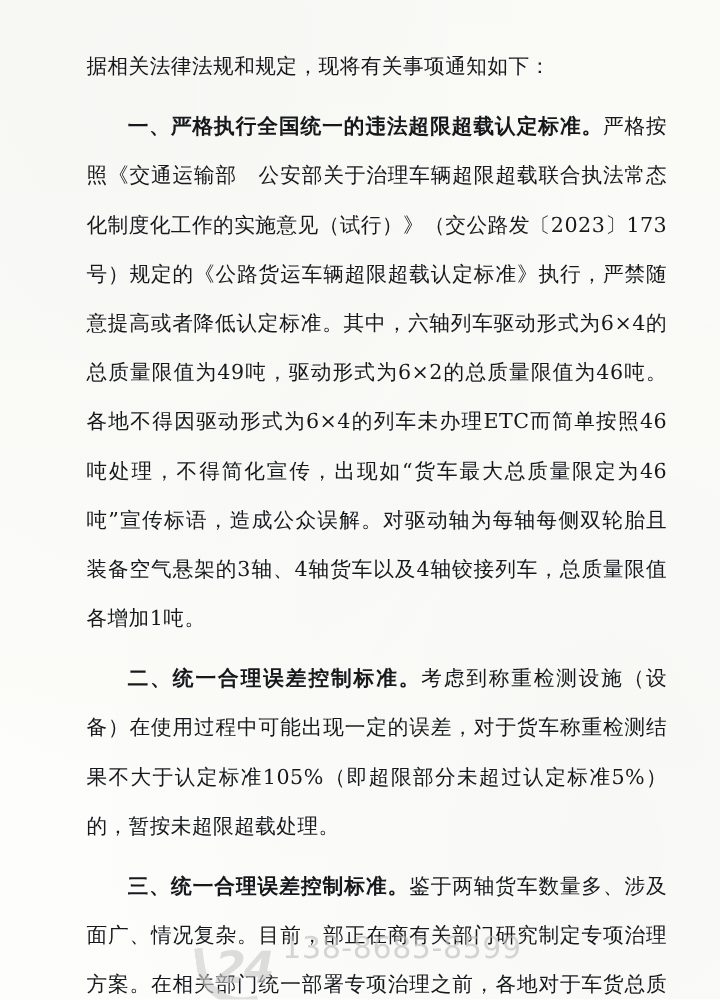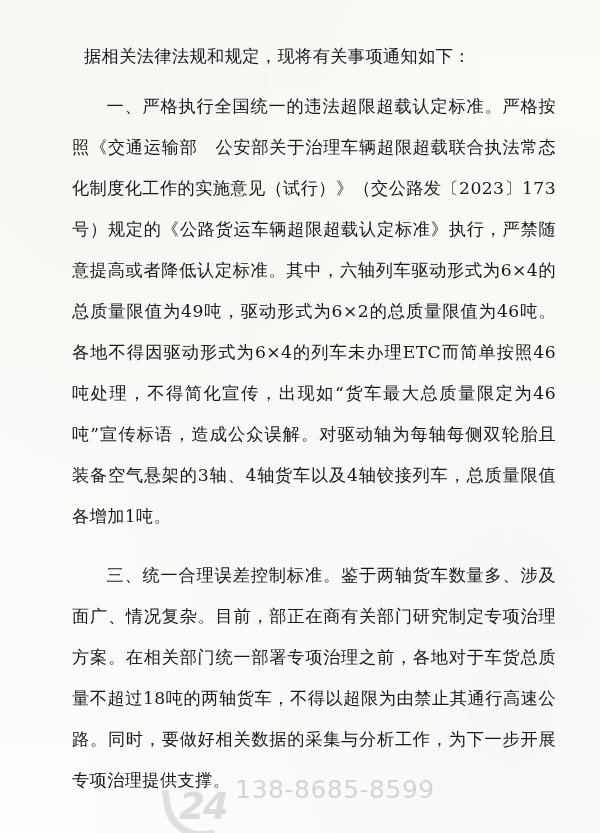--- a/index.html
+++ b/index.html
@@ -42,27 +42,27 @@
     letter-spacing: 0.4px;
     text-align: justify;
     text-justify: inter-ideograph;
   }
   p.para {
     margin: 0 0 0 0;
     text-indent: 2em;
   }
   p.first {
     text-indent: 0;
-    margin-left: 12px;
+    margin-left: 0;
   }
   .gap {
     height: 9px;
   }
   .bold-head {
-    font-weight: normal;
+    font-weight: bold;
     letter-spacing: 0.5px;
     margin-top: 16px;
   }
   
   .watermark {
     position: absolute;
     left: 0;
     right: 0;
     bottom: 8px;
     height: 72px;
@@ -135,20 +135,23 @@
     </p>
 
     <div class="gap"></div>
 
     <p class="para">
       <span class="bold-head">一、严格执行全国统一的违法超限超载认定标准。</span><span>严格按照《交通运输部　公安部关于治理车辆超限超载联合执法常态化制度化工作的实施意见（试行）》（交公路发〔2023〕173号）规定的《公路货运车辆超限超载认定标准》执行，严禁随意提高或者降低认定标准。其中，六轴列车驱动形式为6×4的总质量限值为49吨，驱动形式为6×2的总质量限值为46吨。各地不得因驱动形式为6×4的列车未办理ETC而简单按照46吨处理，不得简化宣传，出现如“货车最大总质量限定为46吨”宣传标语，造成公众误解。对驱动轴为每轴每侧双轮胎且装备空气悬架的3轴、4轴货车以及4轴铰接列车，总质量限值各增加1吨。</span>
     </p>
 
     <div class="gap"></div>
 
+    <p class="para">
+      <span class="bold-head">二、统一合理误差控制标准。</span><span>考虑到称重检测设施（设备）在使用过程中可能出现一定的误差，对于货车称重检测结果不大于认定标准105%（即超限部分未超过认定标准5%）的，暂按未超限超载处理。</span>
+    </p>
 
     <div class="gap"></div>
 
     <p class="para">
       <span class="bold-head">三、统一合理误差控制标准。</span><span>鉴于两轴货车数量多、涉及面广、情况复杂。目前，部正在商有关部门研究制定专项治理方案。在相关部门统一部署专项治理之前，各地对于车货总质量不超过18吨的两轴货车，不得以超限为由禁止其通行高速公路。同时，要做好相关数据的采集与分析工作，为下一步开展专项治理提供支撑。</span>
     </p>
 
   </div>
 
   <div class="watermark">

